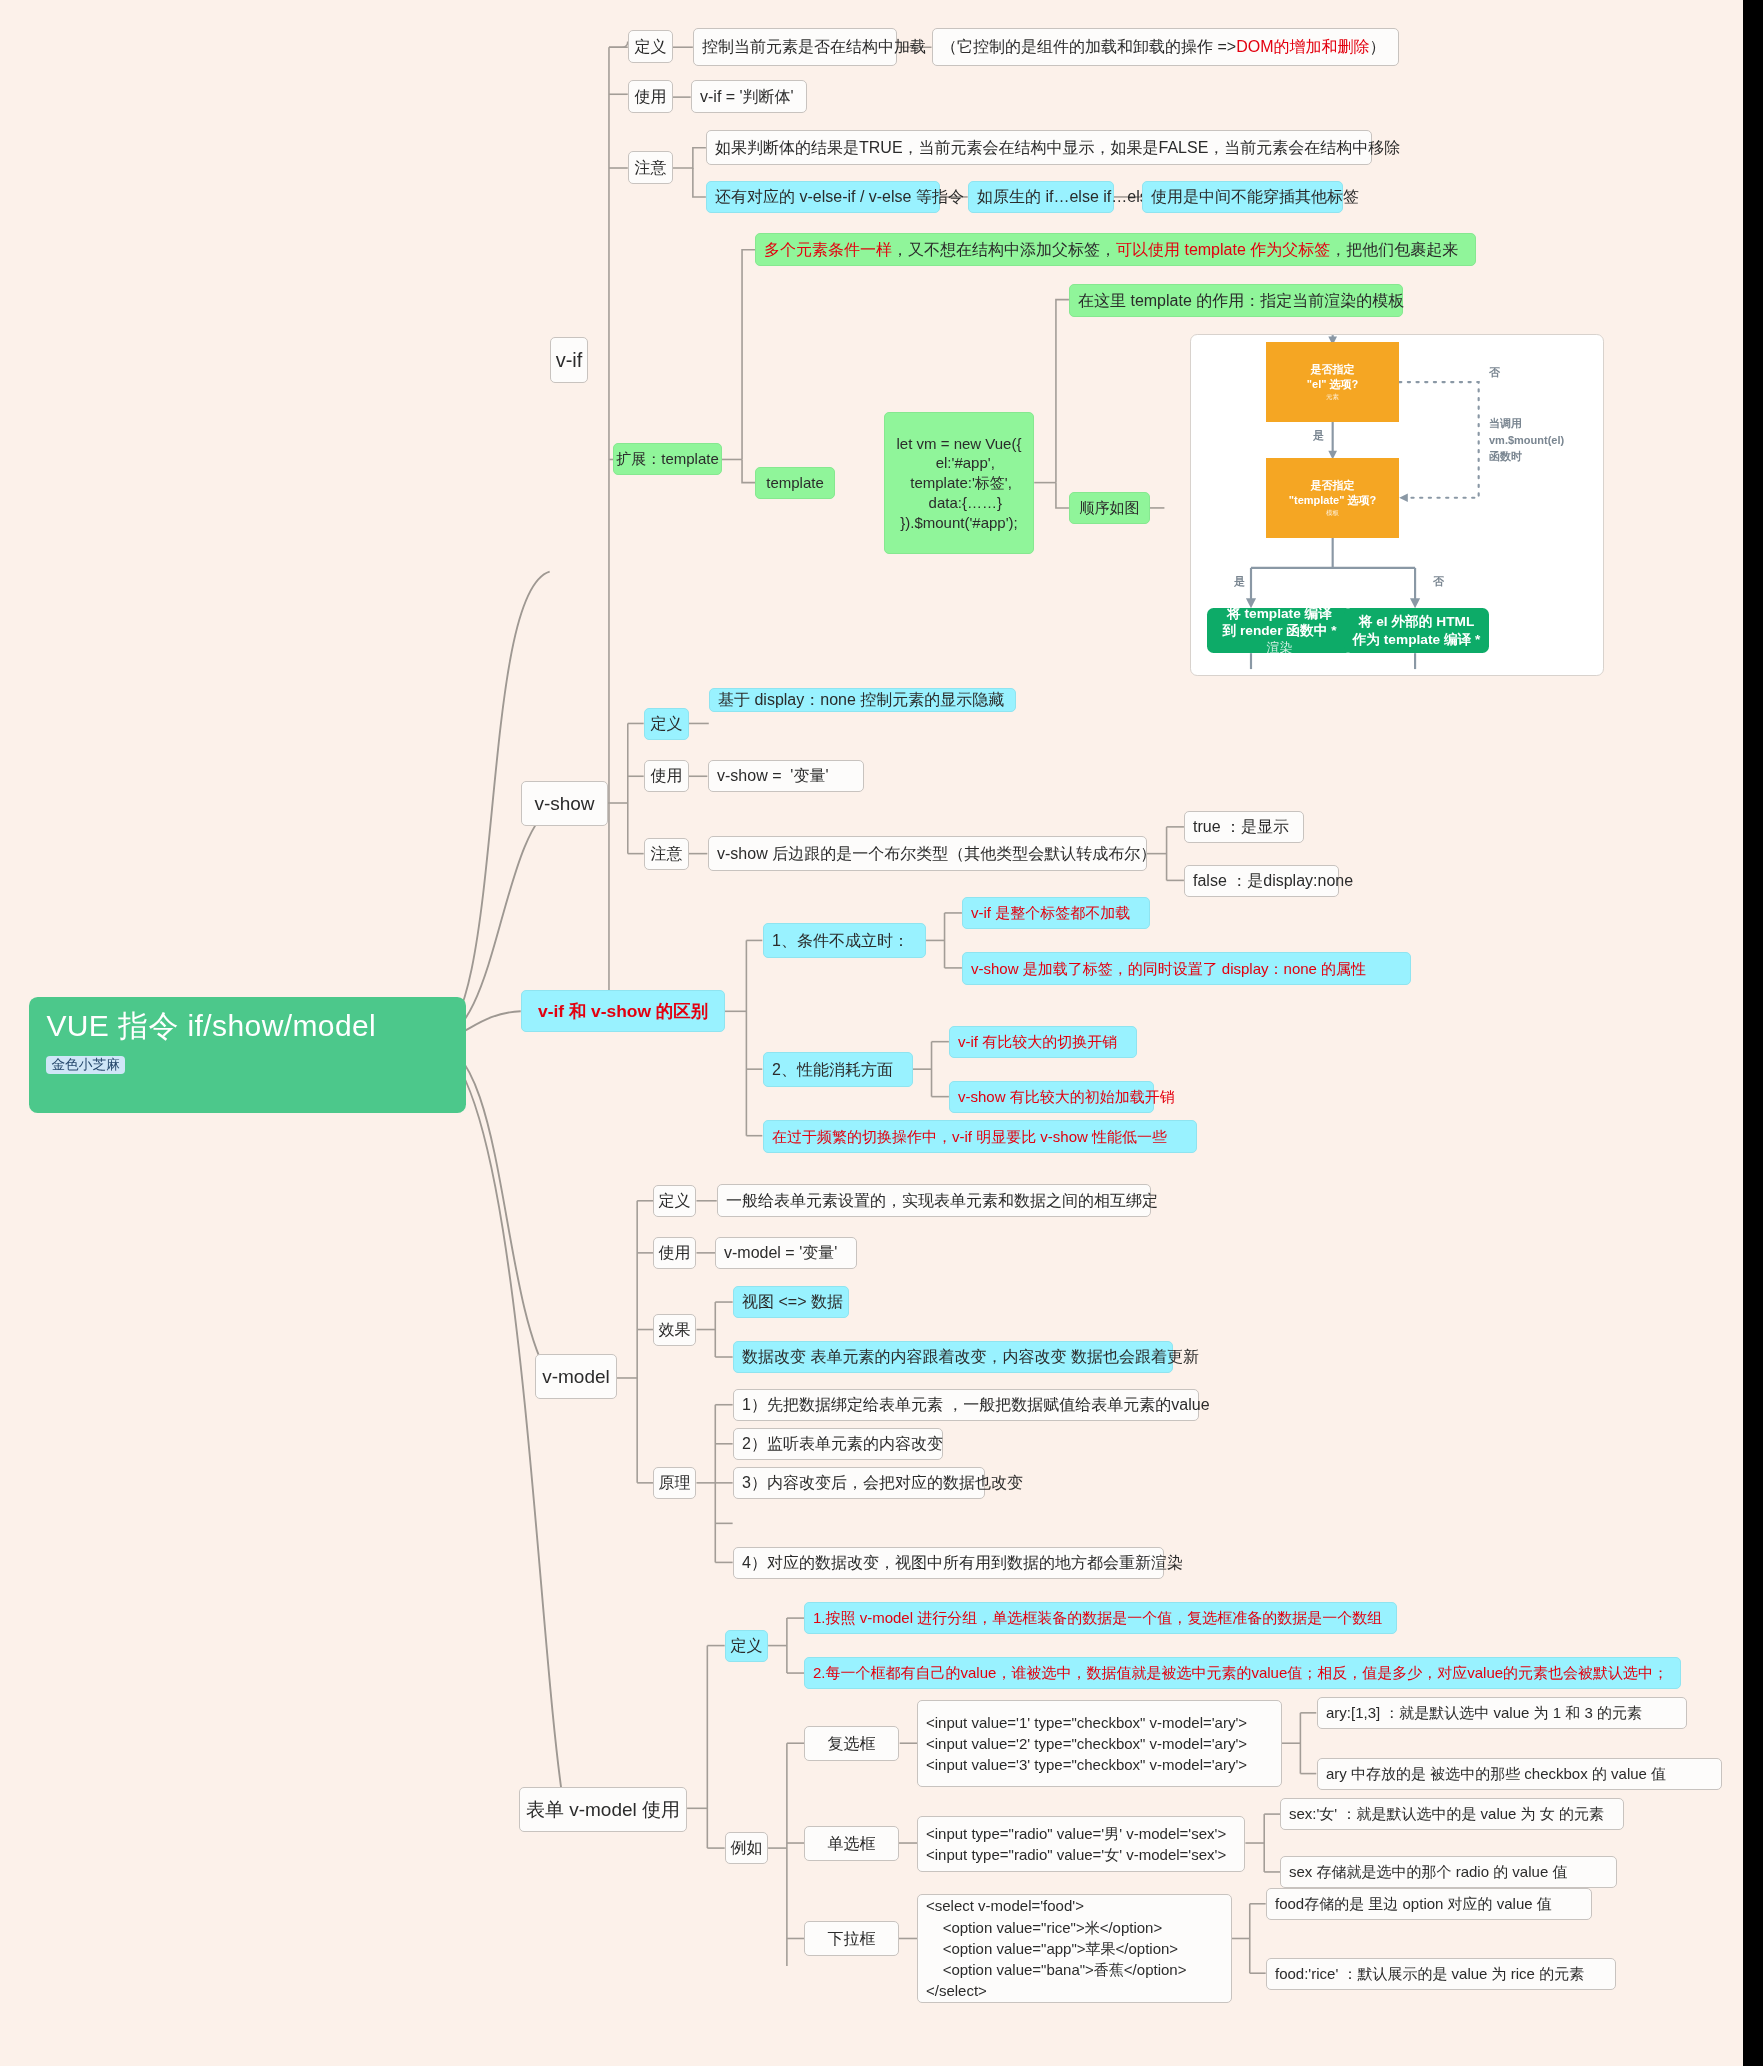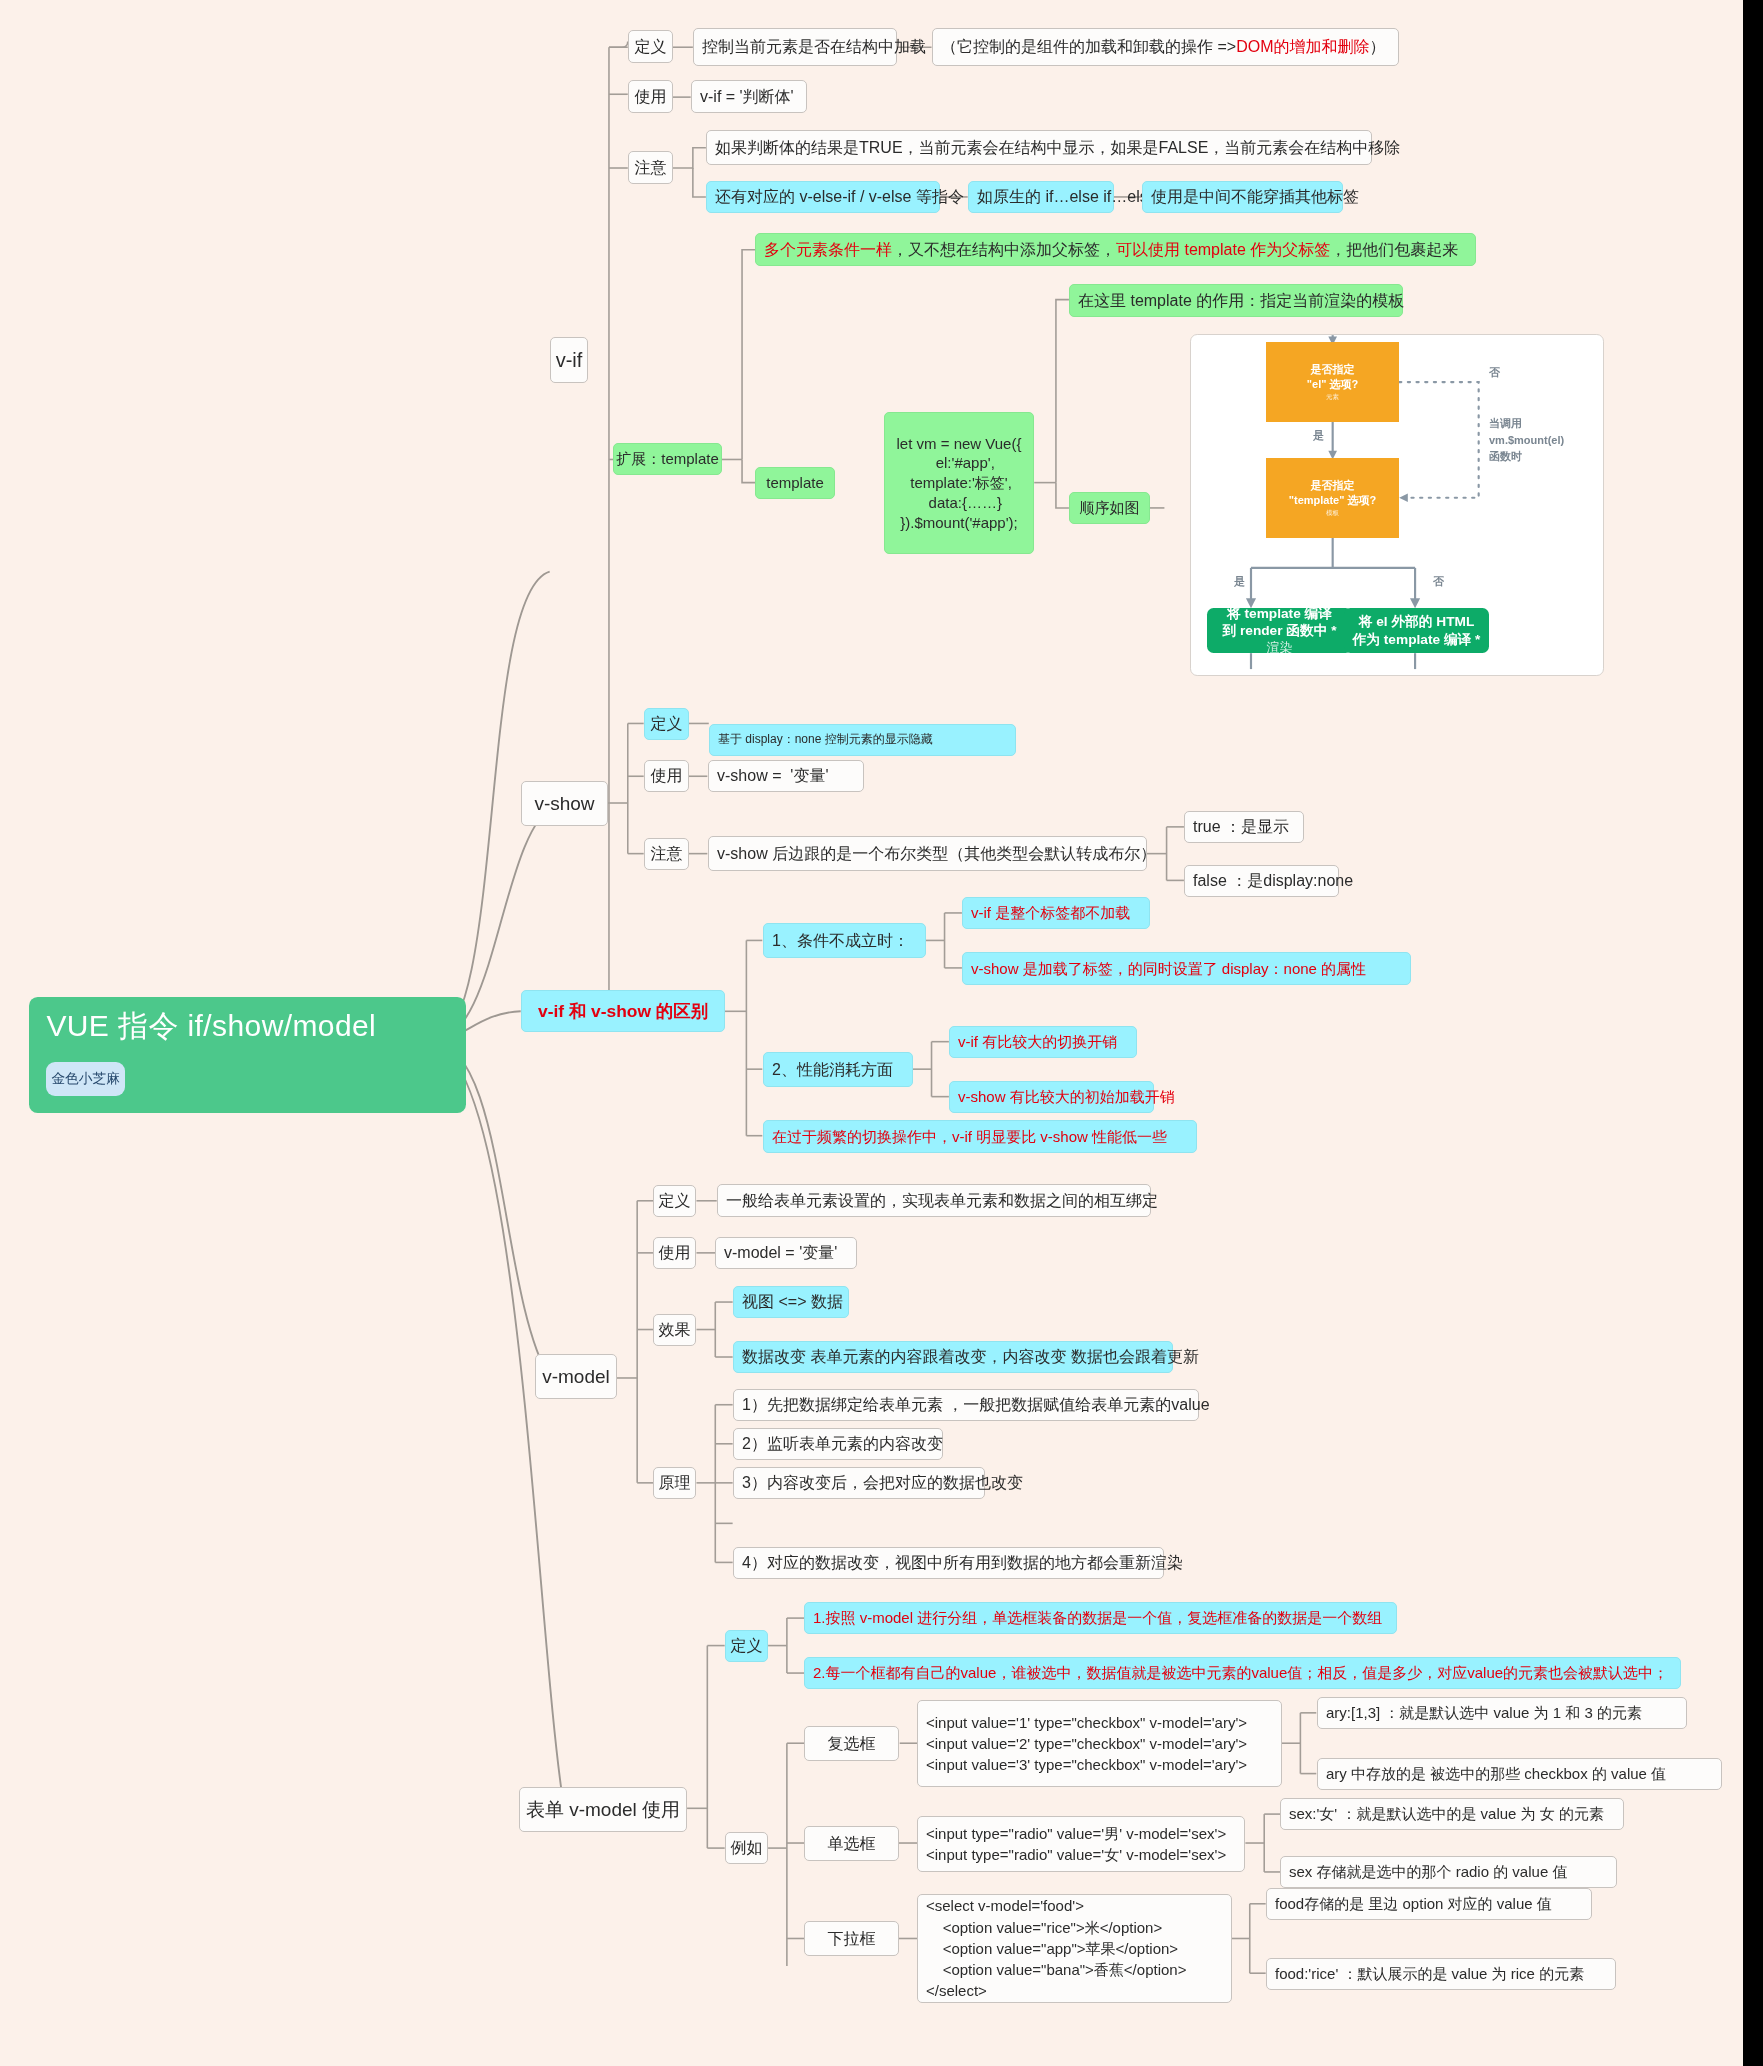--- a/index.html
+++ b/index.html
@@ -13,22 +13,22 @@
         padding:3.6px 8px;line-height:1.32;white-space:pre;}
   .node.cyan{background:#99f2ff;border-color:#8fe4f0;}
   .node.green{background:#90f59a;border-color:#86e890;}
   .r{color:#e3000f;font-weight:normal;}
   .rn{color:#e3000f;font-weight:normal;}
 
   
   #root{position:absolute;left:29px;top:997px;width:402px;height:90px;background:#4cc88b;
         border:none;border-radius:8.7px;color:#fff;padding:13px 17.4px;display:block;}
   #root .rt{font-size:30px;letter-spacing:0.4px;line-height:1.05;}
-  #root .rs{display:inline-block;margin-top:20px;background:#cfe6f7;color:#27496d;
-            font-size:13.7px;padding:8px 5px;border-radius:9px;}
+  #root .rs{display:inline-block;margin-top:14px;background:#cfe6f7;color:#27496d;
+            font-size:13.7px;padding:0 5px;border-radius:4px;}
 
   
   #flow{position:absolute;left:1190px;top:334px;width:412px;height:340px;
         background:#fff;border:0.7px solid #d8d2cd;border-radius:7.2px;}
   .dia{position:absolute;background:#f5a623;color:#fff;text-align:center;
        display:flex;flex-direction:column;justify-content:center;align-items:center;}
   .dlab{position:absolute;color:#7a8691;font-weight:bold;}
   .gbox{position:absolute;background:#0dab68;color:#fff;border-radius:6.5px;text-align:center;
         display:flex;flex-direction:column;justify-content:center;align-items:center;
         font-size:13.7px;font-weight:bold;line-height:1.25;}
@@ -239,21 +239,21 @@
     </div>
     <div class="gbox" style="left:152px;top:273px;width:145px;height:45px;left:153px;margin-left:0">
       <div>将 el 外部的 HTML</div>
       <div>作为 template 编译 *</div>
     </div>
   </div>
 
   <div class="node" style="left:521px;top:781px;width:87px;height:45px;font-size:19px;justify-content:center">v-show</div>
 
   <div class="node cyan" style="left:644px;top:708px;width:45px;height:32px;font-size:16px;justify-content:center">定义</div>
-  <div class="node cyan" style="left:709px;top:724px;width:307px;height:32px;font-size:12px">基于 display：none 控制元素的显示隐藏</div>
+  <div class="node cyan" style="left:709px;top:688px;width:307px;height:24px;font-size:16px">基于 display：none 控制元素的显示隐藏</div>
 
   <div class="node" style="left:644px;top:760px;width:45px;height:32px;font-size:16px;justify-content:center">使用</div>
   <div class="node" style="left:708px;top:760px;width:156px;height:32px;font-size:16px">v-show =  '变量'</div>
 
   <div class="node" style="left:644px;top:838px;width:45px;height:32px;font-size:16px;justify-content:center">注意</div>
   <div class="node" style="left:708px;top:836px;width:439px;height:35px;font-size:16px">v-show 后边跟的是一个布尔类型（其他类型会默认转成布尔）</div>
   <div class="node" style="left:1184px;top:811px;width:120px;height:32px;font-size:16px">true ：是显示</div>
   <div class="node" style="left:1184px;top:865px;width:155px;height:32px;font-size:16px">false ：是display:none</div>
 
   <div class="node cyan" style="left:521px;top:990px;width:204px;height:42px;font-size:17.4px;font-weight:bold;justify-content:center;color:#e3000f">v-if 和 v-show 的区别</div>

